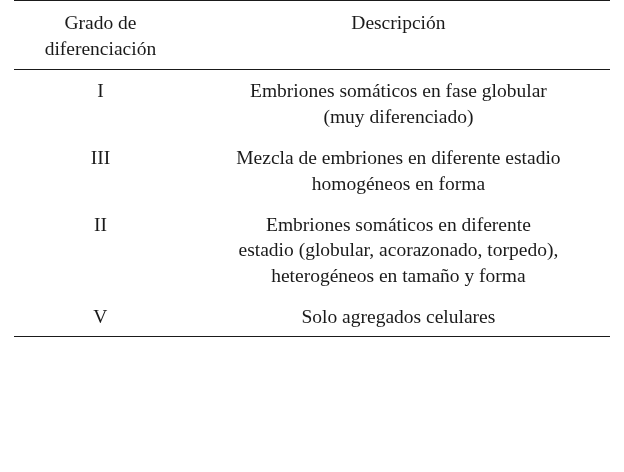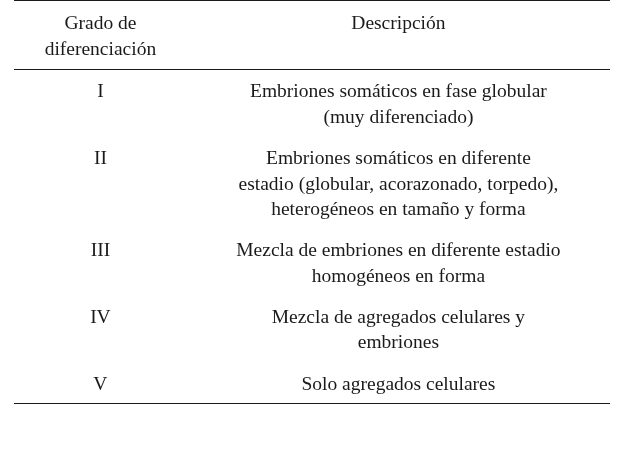--- a/index.html
+++ b/index.html
@@ -83,44 +83,35 @@
         <td>
           <span class="grade-label">I</span>
         </td>
         <td>
           <span class="desc-line">Embriones somáticos en fase globular</span>
           <span class="desc-line">(muy diferenciado)</span>
         </td>
       </tr>
       <tr>
         <td>
-          <span class="grade-label">II</span>
-        </td>
-        <td>
-          <span class="desc-line">Embriones somáticos en diferente</span>
-          <span class="desc-line">estadio (globular, acorazonado, torpedo),</span>
-          <span class="desc-line">heterogéneos en tamaño y forma</span>
-        </td>
-      </tr>
-      <tr>
-        <td>
           <span class="grade-label">III</span>
         </td>
         <td>
           <span class="desc-line">Mezcla de embriones en diferente estadio</span>
           <span class="desc-line">homogéneos en forma</span>
         </td>
       </tr>
       <tr>
         <td>
-          <span class="grade-label">IV</span>
+          <span class="grade-label">II</span>
         </td>
         <td>
-          <span class="desc-line">Mezcla de agregados celulares y</span>
-          <span class="desc-line">embriones</span>
+          <span class="desc-line">Embriones somáticos en diferente</span>
+          <span class="desc-line">estadio (globular, acorazonado, torpedo),</span>
+          <span class="desc-line">heterogéneos en tamaño y forma</span>
         </td>
       </tr>
       <tr>
         <td>
           <span class="grade-label">V</span>
         </td>
         <td>
           <span class="desc-line">Solo agregados celulares</span>
         </td>
       </tr>

